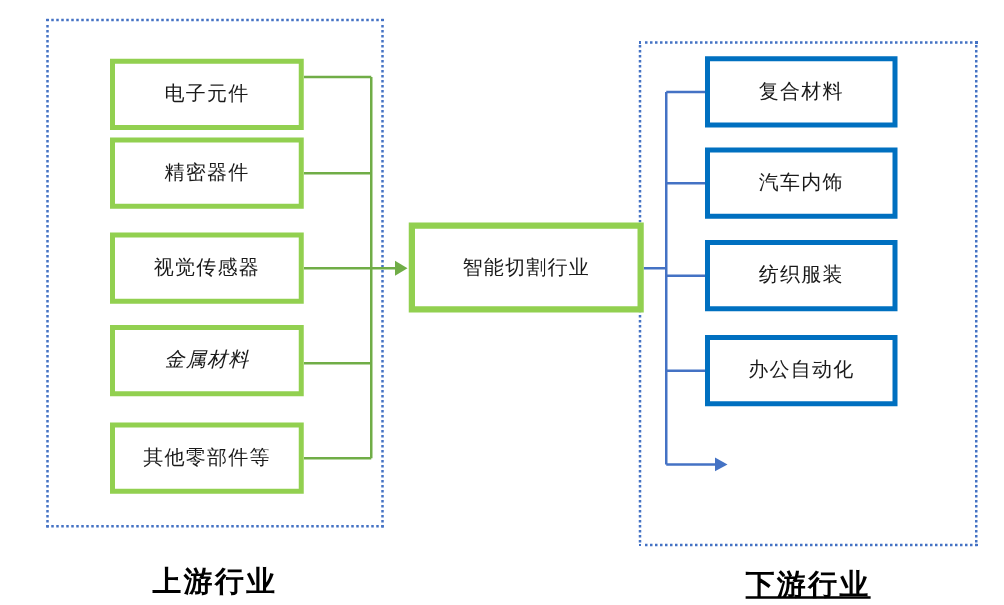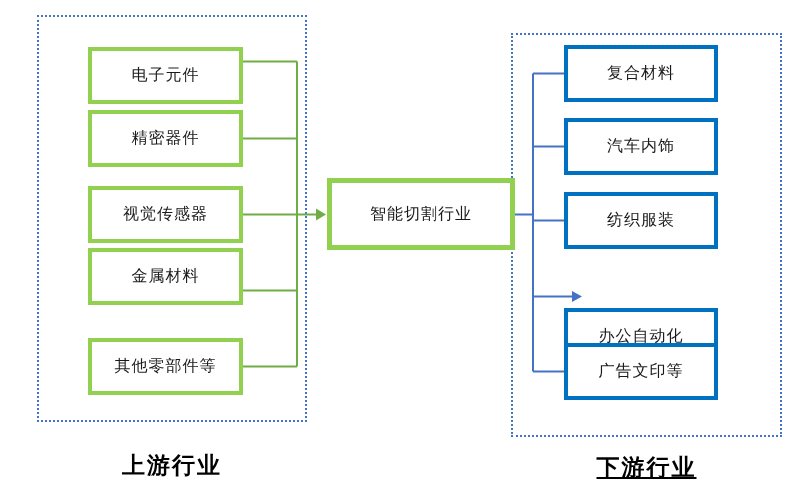--- a/index.html
+++ b/index.html
@@ -30,24 +30,24 @@
     display:flex;align-items:center;justify-content:center;
     font-size:16px;color:#1a1a1a;
     letter-spacing:1px;
     z-index:2;
     white-space:nowrap;
   }
   .node.green{border:4px solid #92D050;}
   .node.blue{border:4px solid #0070C0;}
   .node.center-node{border:5px solid #92D050;font-size:16px;}
   .u{left:88px;width:155px;height:57px;}
-  .u0{top:47px;}  .u1{top:110px;} .u2{top:186px;} .u3{top:248px;} .u4{top:338px;}
+  .u0{top:47px;}  .u1{top:110px;} .u2{top:186px;} .u3{top:260px;font-style:italic;} .u4{top:338px;}
   .center-node{left:327px;top:178px;width:188px;height:72px;}
   .d{left:564px;width:154px;height:57px;}
-  .d0{top:45px;}  .d1{top:118px;} .d2{top:192px;text-align:right;} .d3{top:268px;margin-top:40px;} .d4{top:343px;}
+  .d0{top:45px;}  .d1{top:118px;} .d2{top:192px;text-align:right;} .d3{top:268px;} .d4{top:343px;}
   .group-label{
     position:absolute;
     font-size:23px;font-weight:bold;color:#000000;
     text-align:center;
     z-index:2;
     letter-spacing:2px;
   }
   .upstream-label{left:37px;top:450px;width:270px;}
   .downstream-label{left:511px;top:452px;width:271px;text-decoration:underline;}
 </style>
@@ -88,18 +88,17 @@
   <div class="node green u u2">视觉传感器</div>
   <div class="node green u u3">金属材料</div>
   <div class="node green u u4">其他零部件等</div>
 
   <div class="node green center-node">智能切割行业</div>
 
   <div class="node blue d d0">复合材料</div>
   <div class="node blue d d1">汽车内饰</div>
   <div class="node blue d d2">纺织服装</div>
   <div class="node blue d d3">办公自动化</div>
-  <div class="node blue d d4">广告文印等</div>
 
   <div class="group-label upstream-label">上游行业</div>
   <div class="group-label downstream-label">下游行业</div>
 
 </div>
 
 </body></html>

